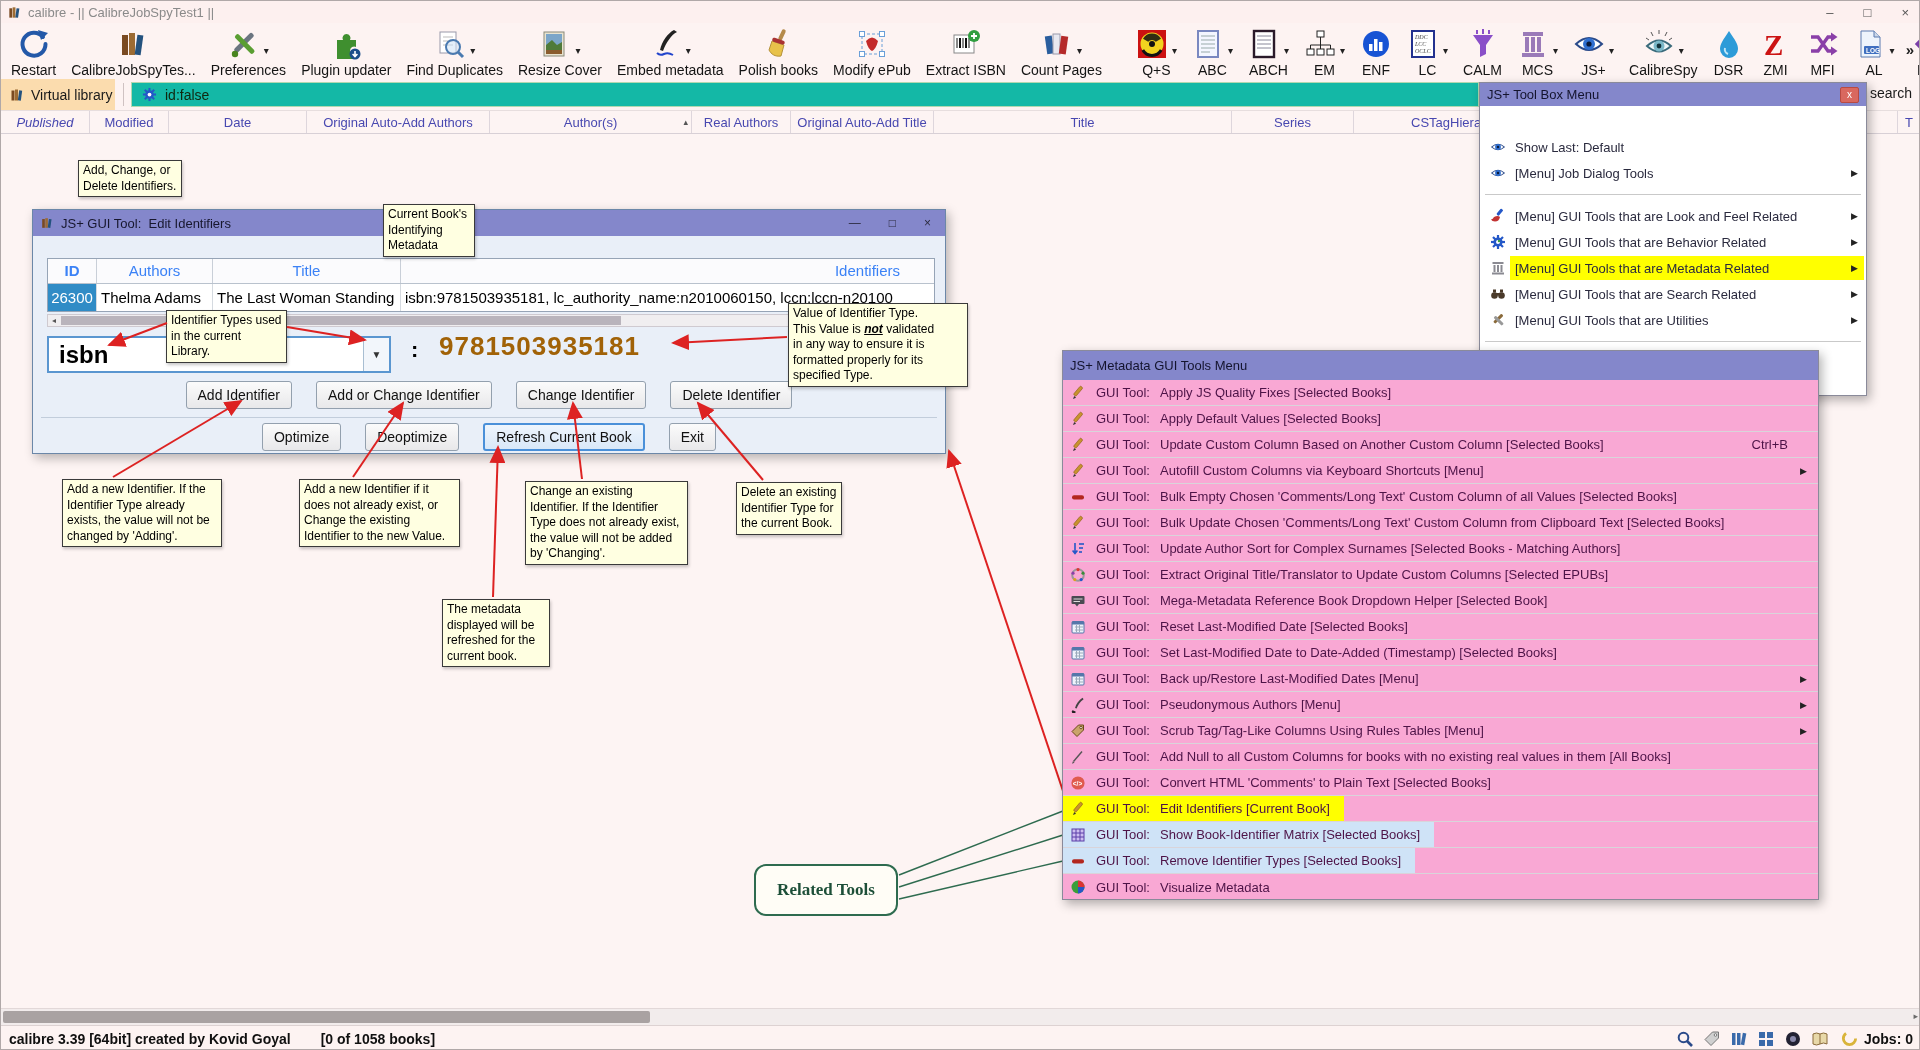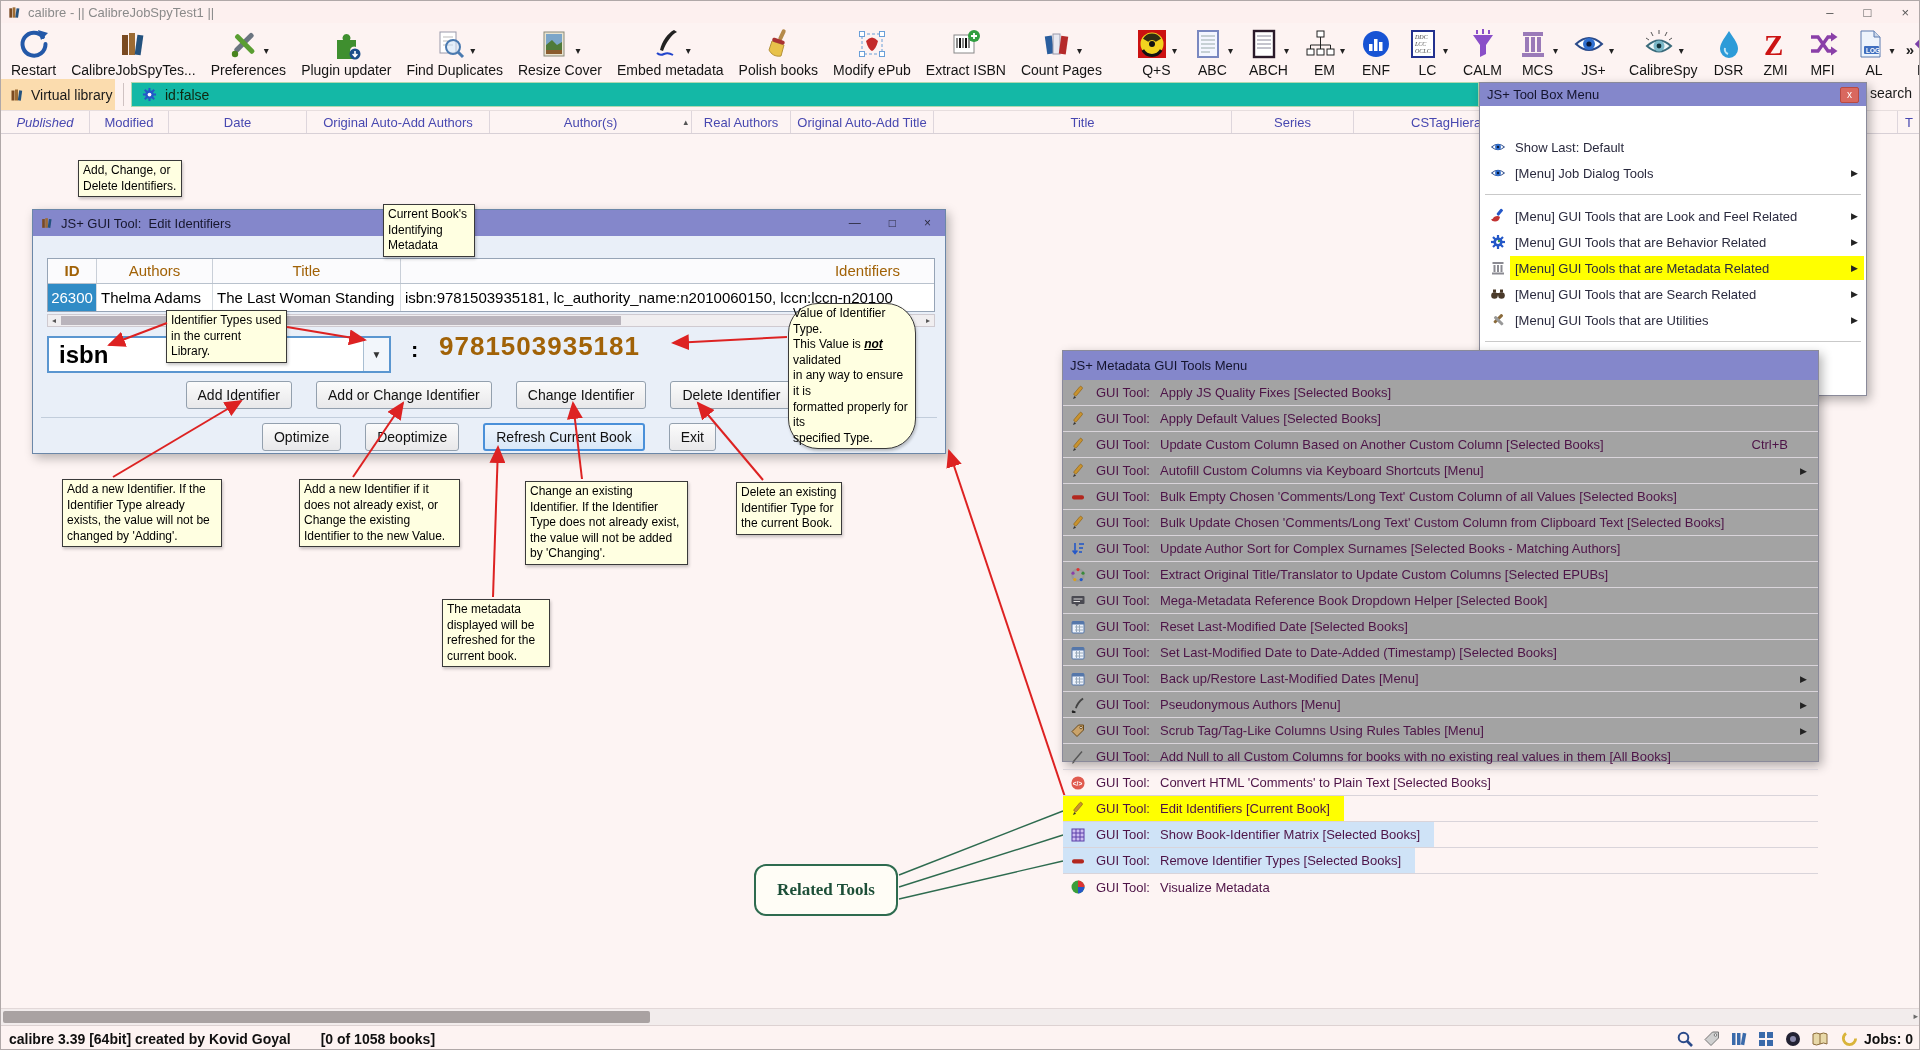--- a/index.html
+++ b/index.html
@@ -33,21 +33,21 @@
   .col .sort{position:absolute;right:3px;font-size:9px;color:#555;}
   .listarea{position:absolute;left:0;top:133px;width:1920px;height:874px;background:#fdf4f3;}
   
   .dialog{position:absolute;left:31px;top:208px;width:914px;height:245px;background:#e9eff8;border:1px solid #6b87a8;box-shadow:3px 4px 10px rgba(0,0,0,.28);z-index:20;}
   .dlg-titlebar{height:26px;background:#8487cb;display:flex;align-items:center;gap:7px;padding-left:7px;font-size:13px;color:#17172e;}
   .dlg-titlebar .dicon{width:14px;height:14px;}
   .dlg-title{white-space:pre;}
   .dlg-controls{margin-left:auto;display:flex;gap:28px;padding-right:14px;color:#2c2c40;font-size:12px;}
   .dlg-table{position:absolute;left:14px;top:48px;width:888px;height:54px;background:#fff;border:1px solid #96a4b6;display:flex;flex-direction:column;}
   .dlg-thead{display:flex;height:25px;border-bottom:1px solid #b9c2cd;background:#fbfbfd;}
-  .dlg-thead>div{display:flex;align-items:center;justify-content:center;font-size:15px;color:#a16207;border-right:1px solid #c9cfd8;flex:none;}
+  .dlg-thead>div{display:flex;align-items:center;justify-content:center;font-size:15px;color:#3b82f6;border-right:1px solid #c9cfd8;flex:none;}
   .dlg-thead .h-id{width:49px;font-weight:bold;}
   .dlg-thead .h-authors{width:116px;}
   .dlg-thead .h-title{width:188px;}
   .dlg-thead .h-idents{flex:1 1 auto;justify-content:flex-end;padding-right:34px;border-right:none;}
   .dlg-trow{display:flex;height:28px;}
   .dlg-trow>div{display:flex;align-items:center;font-size:15px;color:#000;border-right:1px solid #d5dae0;padding:0 4px;flex:none;overflow:hidden;white-space:nowrap;}
   .c-id{width:49px;background:#308cc6;color:#fff !important;justify-content:center;}
   .c-authors{width:116px;}
   .c-title{width:188px;}
   .c-idents{flex:1 1 auto;border-right:none !important;font-size:15.5px;}
@@ -75,21 +75,21 @@
   .toolbox{position:absolute;left:1478px;top:81px;width:388px;height:314px;background:#fff;border:1px solid #8a8a9a;box-shadow:3px 4px 10px rgba(0,0,0,.3);z-index:50;}
   .toolbox .popup-titlebar{height:23px;}
   .tbx-close{margin-left:auto;width:19px;height:16px;background:#d9685f;color:#fff;font-size:10px;display:flex;align-items:center;justify-content:center;border-radius:2px;border:1px solid #b84a42;}
   .tbx-body{padding-top:28px;}
   .tbm-row{position:relative;height:26px;display:flex;align-items:center;padding-left:10px;font-size:13px;color:#2a2a3e;}
   .tbm-row .mi-icon{width:16px;height:16px;flex:none;z-index:1;}
   .tbm-row .mi-label{margin-left:9px;white-space:nowrap;z-index:1;}
   .tbm-row .mi-arrow{position:absolute;right:8px;font-size:9px;color:#222;z-index:1;}
   .tbm-row .band{position:absolute;left:30px;right:2px;top:1px;bottom:1px;background:#ffff00;z-index:0;}
   .menu-sep{height:1px;background:#c9c9c9;margin:8px 5px;}
-  .metamenu{position:absolute;left:1061px;top:349px;width:757px;height:412px;background:#a3a3a3;border:1px solid #8a8a9a;box-shadow:3px 4px 10px rgba(0,0,0,.3);z-index:50;}
+  .metamenu{position:absolute;left:1061px;top:349px;width:757px;height:550px;background:#f9a8d4;border:1px solid #8a8a9a;box-shadow:3px 4px 10px rgba(0,0,0,.3);z-index:50;}
   .metamenu .popup-titlebar{height:29px;}
   .mm-row{position:relative;height:26px;display:flex;align-items:center;border-bottom:1px solid #d9d4da;font-size:13px;color:#4d1347;}
   .mm-row:last-child{border-bottom:none;}
   .hlwrap{display:inline-flex;align-items:center;height:100%;padding:0 14px 0 7px;}
   .hlwrap.hl-yellow{background:#ffff00;}
   .hlwrap.hl-blue{background:#cfe3f7;}
   .mm-row .mi-icon{width:16px;height:16px;flex:none;}
   .mm-prefix{width:64px;margin-left:10px;flex:none;}
   .mm-label{white-space:nowrap;}
   .mm-shortcut{position:absolute;right:30px;color:#4d1347;}
@@ -624,21 +624,21 @@
       <div class="callout" style="left: 77px; top: 159px; width: 104px;">Add, Change, or Delete Identifiers.</div>
       <div class="callout" style="left: 382px; top: 203px; width: 92px;">Current Book's Identifying Metadata</div>
       <div class="callout" style="left: 165px; top: 309px; width: 121px;">Identifier Types used in the current Library.</div>
       <div class="callout" style="left: 61px; top: 478px; width: 160px;">Add a new Identifier. If the Identifier Type already exists, the value will not be changed by 'Adding'.</div>
       <div class="callout" style="left: 298px; top: 478px; width: 161px;">Add a new Identifier if it does not already exist, or Change the existing Identifier to the new Value.</div>
       <div class="callout" style="left: 524px; top: 480px; width: 163px;">Change an existing Identifier. If the Identifier Type does not already exist, the value will not be added by 'Changing'.</div>
       <div class="callout" style="left: 735px; top: 481px; width: 106px;">Delete an existing Identifier Type for the current Book.</div>
       <div class="callout" style="left: 441px; top: 598px; width: 108px;">The metadata displayed will be refreshed for the current book.</div>
     </div>
 
-  <div class="callout" style="left:787px;top:302px;width:128px;border-radius:30px;">
+  <div class="callout" style="left:787px;top:302px;width:180px;">
     <div>Value of Identifier Type.</div>
     <div><span>This Value is </span><b><i><u>not</u></i></b><span> validated</span></div>
     <div>in any way to ensure it is</div>
     <div>formatted properly for its</div>
     <div>specified Type.</div>
   </div>
 
   <div class="related">
     <span>Related Tools</span>
   </div>

